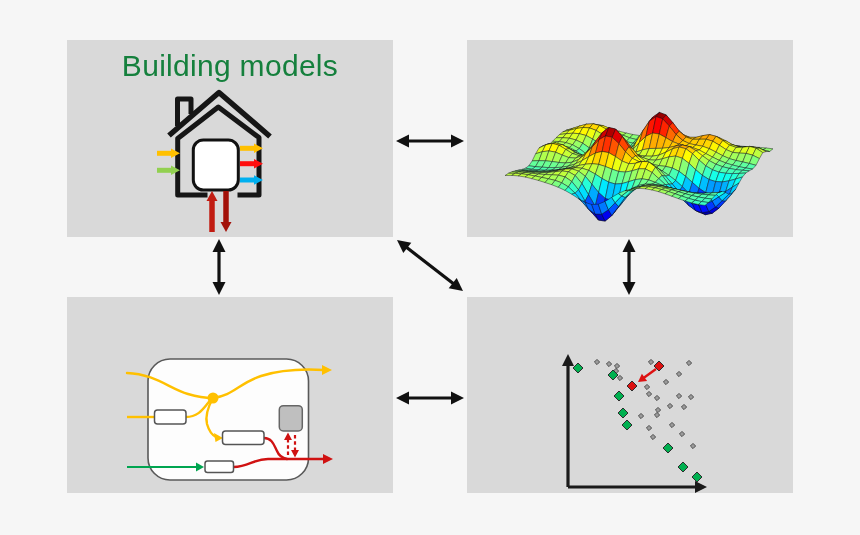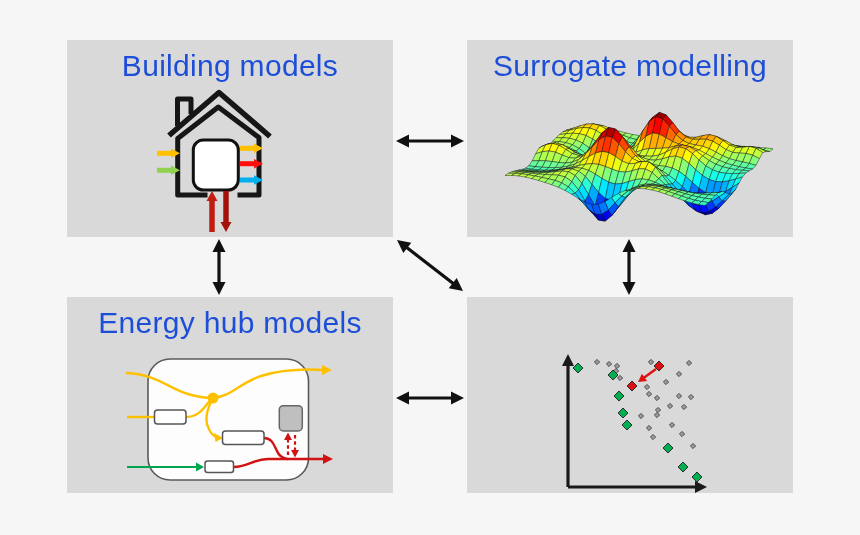--- a/index.html
+++ b/index.html
@@ -4,21 +4,21 @@
 <style>
   html,body{margin:0;padding:0;background:#F6F6F6;}
   .canvas{position:relative;width:860px;height:535px;background:#F6F6F6;
           font-family:"Liberation Sans",sans-serif;overflow:hidden;}
   .panel{position:absolute;background:#D9D9D9;}
   .panel.tl{left:67px;top:40px;width:326px;height:197px;}
   .panel.tr{left:467px;top:40px;width:326px;height:197px;}
   .panel.bl{left:67px;top:297px;width:326px;height:196px;}
   .panel.br{left:467px;top:297px;width:326px;height:196px;}
   .panel h2{margin:0;position:absolute;top:9px;left:0;right:0;text-align:center;
-            font-size:30px;font-weight:400;color:#1d4ed8;letter-spacing:0.3px;z-index:1;}
+            font-size:30px;font-weight:400;color:#15803d;letter-spacing:0.3px;z-index:1;}
   .art{position:absolute;left:0;top:0;width:100%;height:100%;display:block;}
   .overlay{position:absolute;left:0;top:0;width:860px;height:535px;z-index:2;pointer-events:none;}
 </style>
 </head>
 <body>
 
 <div class="canvas">
 
   <svg class="overlay" viewBox="0 0 860 535">
       <g>
@@ -682,21 +682,20 @@
         <polygon points="221.4,158.3 228.1,160.2 231.5,157.0 224.8,155.5" fill="rgb(83,255,171)" stroke="#101018" stroke-width="0.45" stroke-linejoin="round"></polygon>
         <polygon points="198.0,153.8 204.7,156.2 208.1,153.8 201.4,151.5" fill="rgb(143,255,111)" stroke="#101018" stroke-width="0.45" stroke-linejoin="round"></polygon>
         <polygon points="228.1,160.2 234.7,161.6 238.1,158.2 231.5,157.0" fill="rgb(71,255,183)" stroke="#101018" stroke-width="0.45" stroke-linejoin="round"></polygon>
         <polygon points="204.7,156.2 211.3,158.6 214.7,156.1 208.1,153.8" fill="rgb(120,255,134)" stroke="#101018" stroke-width="0.45" stroke-linejoin="round"></polygon>
         <polygon points="234.7,161.6 241.4,162.5 244.8,159.0 238.1,158.2" fill="rgb(66,255,188)" stroke="#101018" stroke-width="0.45" stroke-linejoin="round"></polygon>
         <polygon points="211.3,158.6 218.0,161.0 221.4,158.3 214.7,156.1" fill="rgb(97,255,157)" stroke="#101018" stroke-width="0.45" stroke-linejoin="round"></polygon>
         <polygon points="218.0,161.0 224.7,162.9 228.1,160.2 221.4,158.3" fill="rgb(78,255,176)" stroke="#101018" stroke-width="0.45" stroke-linejoin="round"></polygon>
         <polygon points="224.7,162.9 231.3,164.5 234.7,161.6 228.1,160.2" fill="rgb(64,255,190)" stroke="#101018" stroke-width="0.45" stroke-linejoin="round"></polygon>
         <polygon points="231.3,164.5 238.0,165.4 241.4,162.5 234.7,161.6" fill="rgb(56,255,198)" stroke="#101018" stroke-width="0.45" stroke-linejoin="round"></polygon>
       </svg>
-    <h2>Surrogate modelling</h2>
   </section>
 
   <section class="panel bl">
     <svg class="art" viewBox="0 0 326 196">
         <rect x="81" y="62" width="160.5" height="121" rx="22" fill="#FDFDFD" stroke="#595959" stroke-width="1.6"></rect>
         <path d="M60 76 C88 77 103 92 121 97 C131 100 139 101 146 101" stroke="#FFC000" stroke-width="2.4" fill="none" stroke-linecap="round" stroke-linejoin="round"></path>
         <path d="M146 101 C166 99 172 86 194 79 C216 72 240 72 257 73" stroke="#FFC000" stroke-width="2.4" fill="none" stroke-linecap="round" stroke-linejoin="round"></path>
         <polygon points="265,73 255,68 255,78" fill="#FFC000"></polygon>
         <line x1="60" y1="120" x2="88" y2="120" stroke="#FFC000" stroke-width="2.4"></line>
         <path d="M119 120 C131 120 136 112 141 106 C143 103 144 103 146 101" stroke="#FFC000" stroke-width="2.4" fill="none" stroke-linecap="round" stroke-linejoin="round"></path>
@@ -712,21 +711,20 @@
         <line x1="221" y1="158" x2="221" y2="141" stroke="#D01212" stroke-width="2.2" stroke-dasharray="3.5 2.8"></line>
         <polygon points="221,135.5 217,143 225,143" fill="#D01212"></polygon>
         <line x1="228" y1="138" x2="228" y2="155" stroke="#D01212" stroke-width="2.2" stroke-dasharray="3.5 2.8"></line>
         <polygon points="228,160.5 224,153 232,153" fill="#D01212"></polygon>
         <rect x="87.5" y="113" width="31.5" height="14" rx="3" fill="#FFFFFF" stroke="#555555" stroke-width="1.5"></rect>
         <rect x="155.5" y="134" width="41.5" height="13.5" rx="3" fill="#FFFFFF" stroke="#555555" stroke-width="1.5"></rect>
         <rect x="138" y="164" width="28.5" height="11.5" rx="2.5" fill="#FFFFFF" stroke="#555555" stroke-width="1.5"></rect>
         <rect x="212.3" y="108.7" width="23" height="25.3" rx="4" fill="#BFBFBF" stroke="#666666" stroke-width="1.5"></rect>
         <circle cx="146" cy="101" r="5.5" fill="#FFC000"></circle>
       </svg>
-    <h2>Energy hub models</h2>
   </section>
 
   <section class="panel br">
     <svg class="art" viewBox="0 0 326 196">
         <g>
           <line x1="101" y1="190" x2="101" y2="65.4" stroke="#1A1A1A" stroke-width="3.2"></line>
           <polygon points="101.0,57.0 107.0,69.0 95.0,69.0" fill="#1A1A1A"></polygon>
         </g>
         <g>
           <line x1="101" y1="190" x2="231.6" y2="190" stroke="#1A1A1A" stroke-width="3.2"></line>

